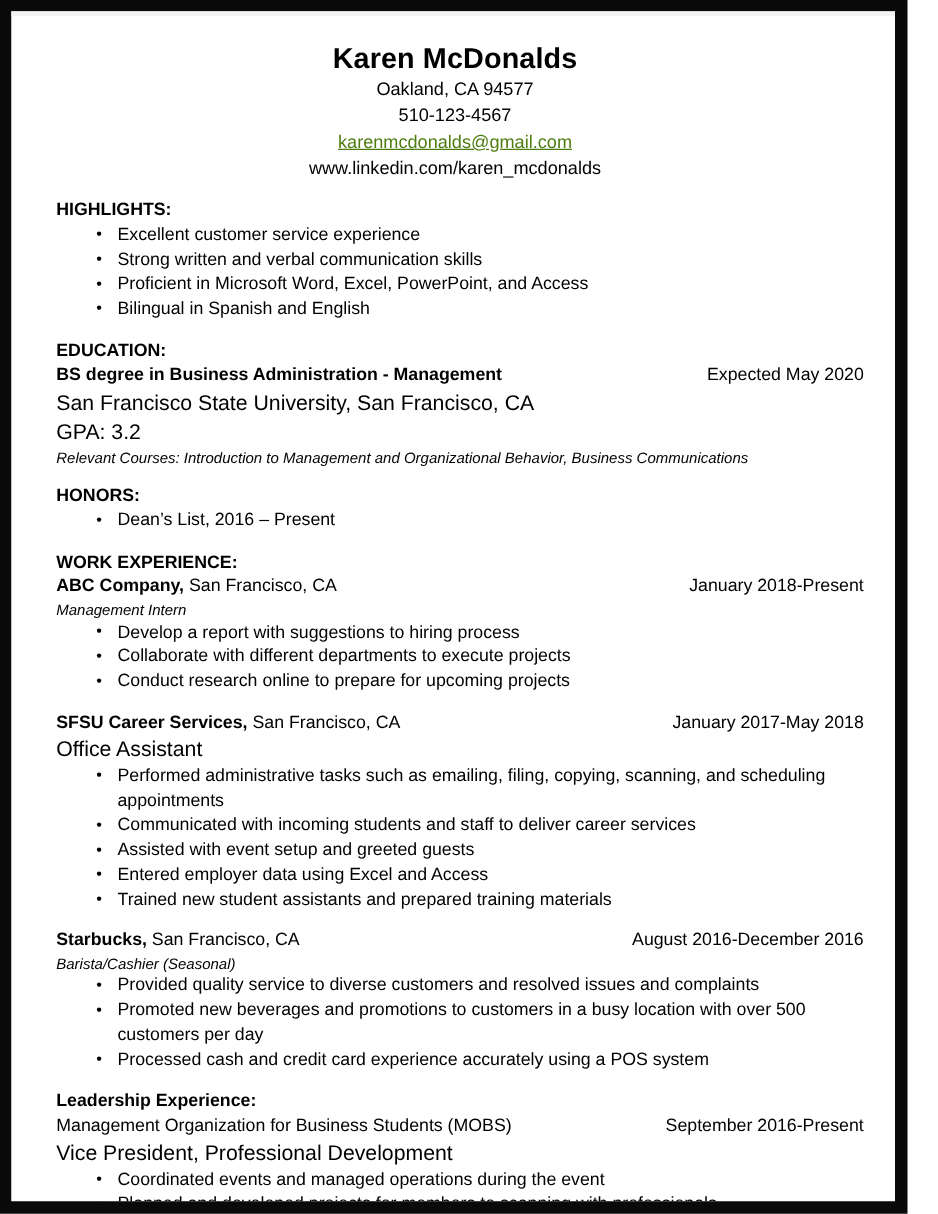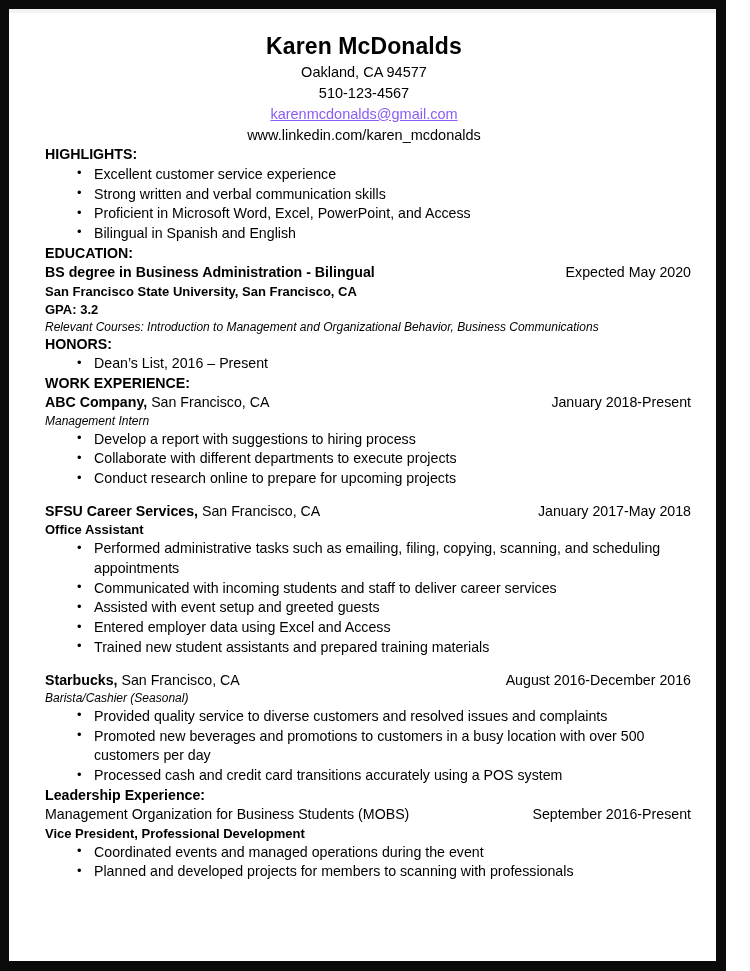--- a/index.html
+++ b/index.html
@@ -56,30 +56,29 @@
   }
   .cand-email {
     font-size: 14.5px;
     line-height: 1.44;
     color: #2b5fd4;
     text-decoration: underline;
     cursor: pointer;
   }
 
   
-  .section { padding-left: 10px; }
+  .section { margin-top: 14px; padding-left: 10px; }
   .section-title {
     font-size: 14.2px;
     font-weight: bold;
     line-height: 1.36;
   }
   .plain-line {
-    font-size: 13px;
+    font-size: 17px;
     line-height: 1.38;
-    font-weight: bold;
   }
   .italic-line {
     font-size: 12px;
     font-style: italic;
     line-height: 1.38;
   }
 
   
   .job-row {
     display: flex;
@@ -123,39 +122,39 @@
 </head>
 <body>
 
 <div id="page-frame">
   <div id="page">
 
     <div class="doc-header">
       <div class="cand-name">Karen McDonalds</div>
       <div class="cand-line">Oakland, CA 94577</div>
       <div class="cand-line">510-123-4567</div>
-      <div><a class="cand-email" href="#" style="color: #8b5cf6;">karenmcdonalds@gmail.com</a></div>
+      <div><a class="cand-email" href="#" style="color: #4d7c0f;">karenmcdonalds@gmail.com</a></div>
       <div class="cand-line">www.linkedin.com/karen_mcdonalds</div>
     </div>
 
     <div class="section">
       <div class="section-title">HIGHLIGHTS:</div>
       <ul class="bullets">
         <li>Excellent customer service experience</li>
         <li>Strong written and verbal communication skills</li>
         <li>Proficient in Microsoft Word, Excel, PowerPoint, and Access</li>
         <li>Bilingual in Spanish and English</li>
       </ul>
     </div>
 
     <div class="section edu-block">
       <div class="section-title">EDUCATION:</div>
       <div class="job-row deg-row">
         <span class="job-left">
-          <span class="org">BS degree in Business Administration - Bilingual</span>
+          <span class="org">BS degree in Business Administration - Management</span>
         </span>
         <span class="job-date">Expected May 2020</span>
       </div>
       <div class="plain-line">San Francisco State University, San Francisco, CA</div>
       <div class="plain-line">GPA: 3.2</div>
       <div class="italic-line">Relevant Courses: Introduction to Management and Organizational Behavior, Business Communications</div>
     </div>
 
     <div class="section">
       <div class="section-title">HONORS:</div>
@@ -207,21 +206,21 @@
         <div class="job-row">
           <span class="job-left">
             <span class="org">Starbucks,</span><span class="loc"> San Francisco, CA</span>
           </span>
           <span class="job-date">August 2016-December 2016</span>
         </div>
         <div class="italic-line">Barista/Cashier (Seasonal)</div>
         <ul class="bullets">
           <li>Provided quality service to diverse customers and resolved issues and complaints</li>
           <li>Promoted new beverages and promotions to customers in a busy location with over 500 customers per day</li>
-          <li>Processed cash and credit card transitions accurately using a POS system</li>
+          <li>Processed cash and credit card experience accurately using a POS system</li>
         </ul>
       </div>
     </div>
 
     <div class="section">
       <div class="section-title">Leadership Experience:</div>
       <div class="job-row">
         <span class="job-left">Management Organization for Business Students (MOBS)</span>
         <span class="job-date">September 2016-Present</span>
       </div>

